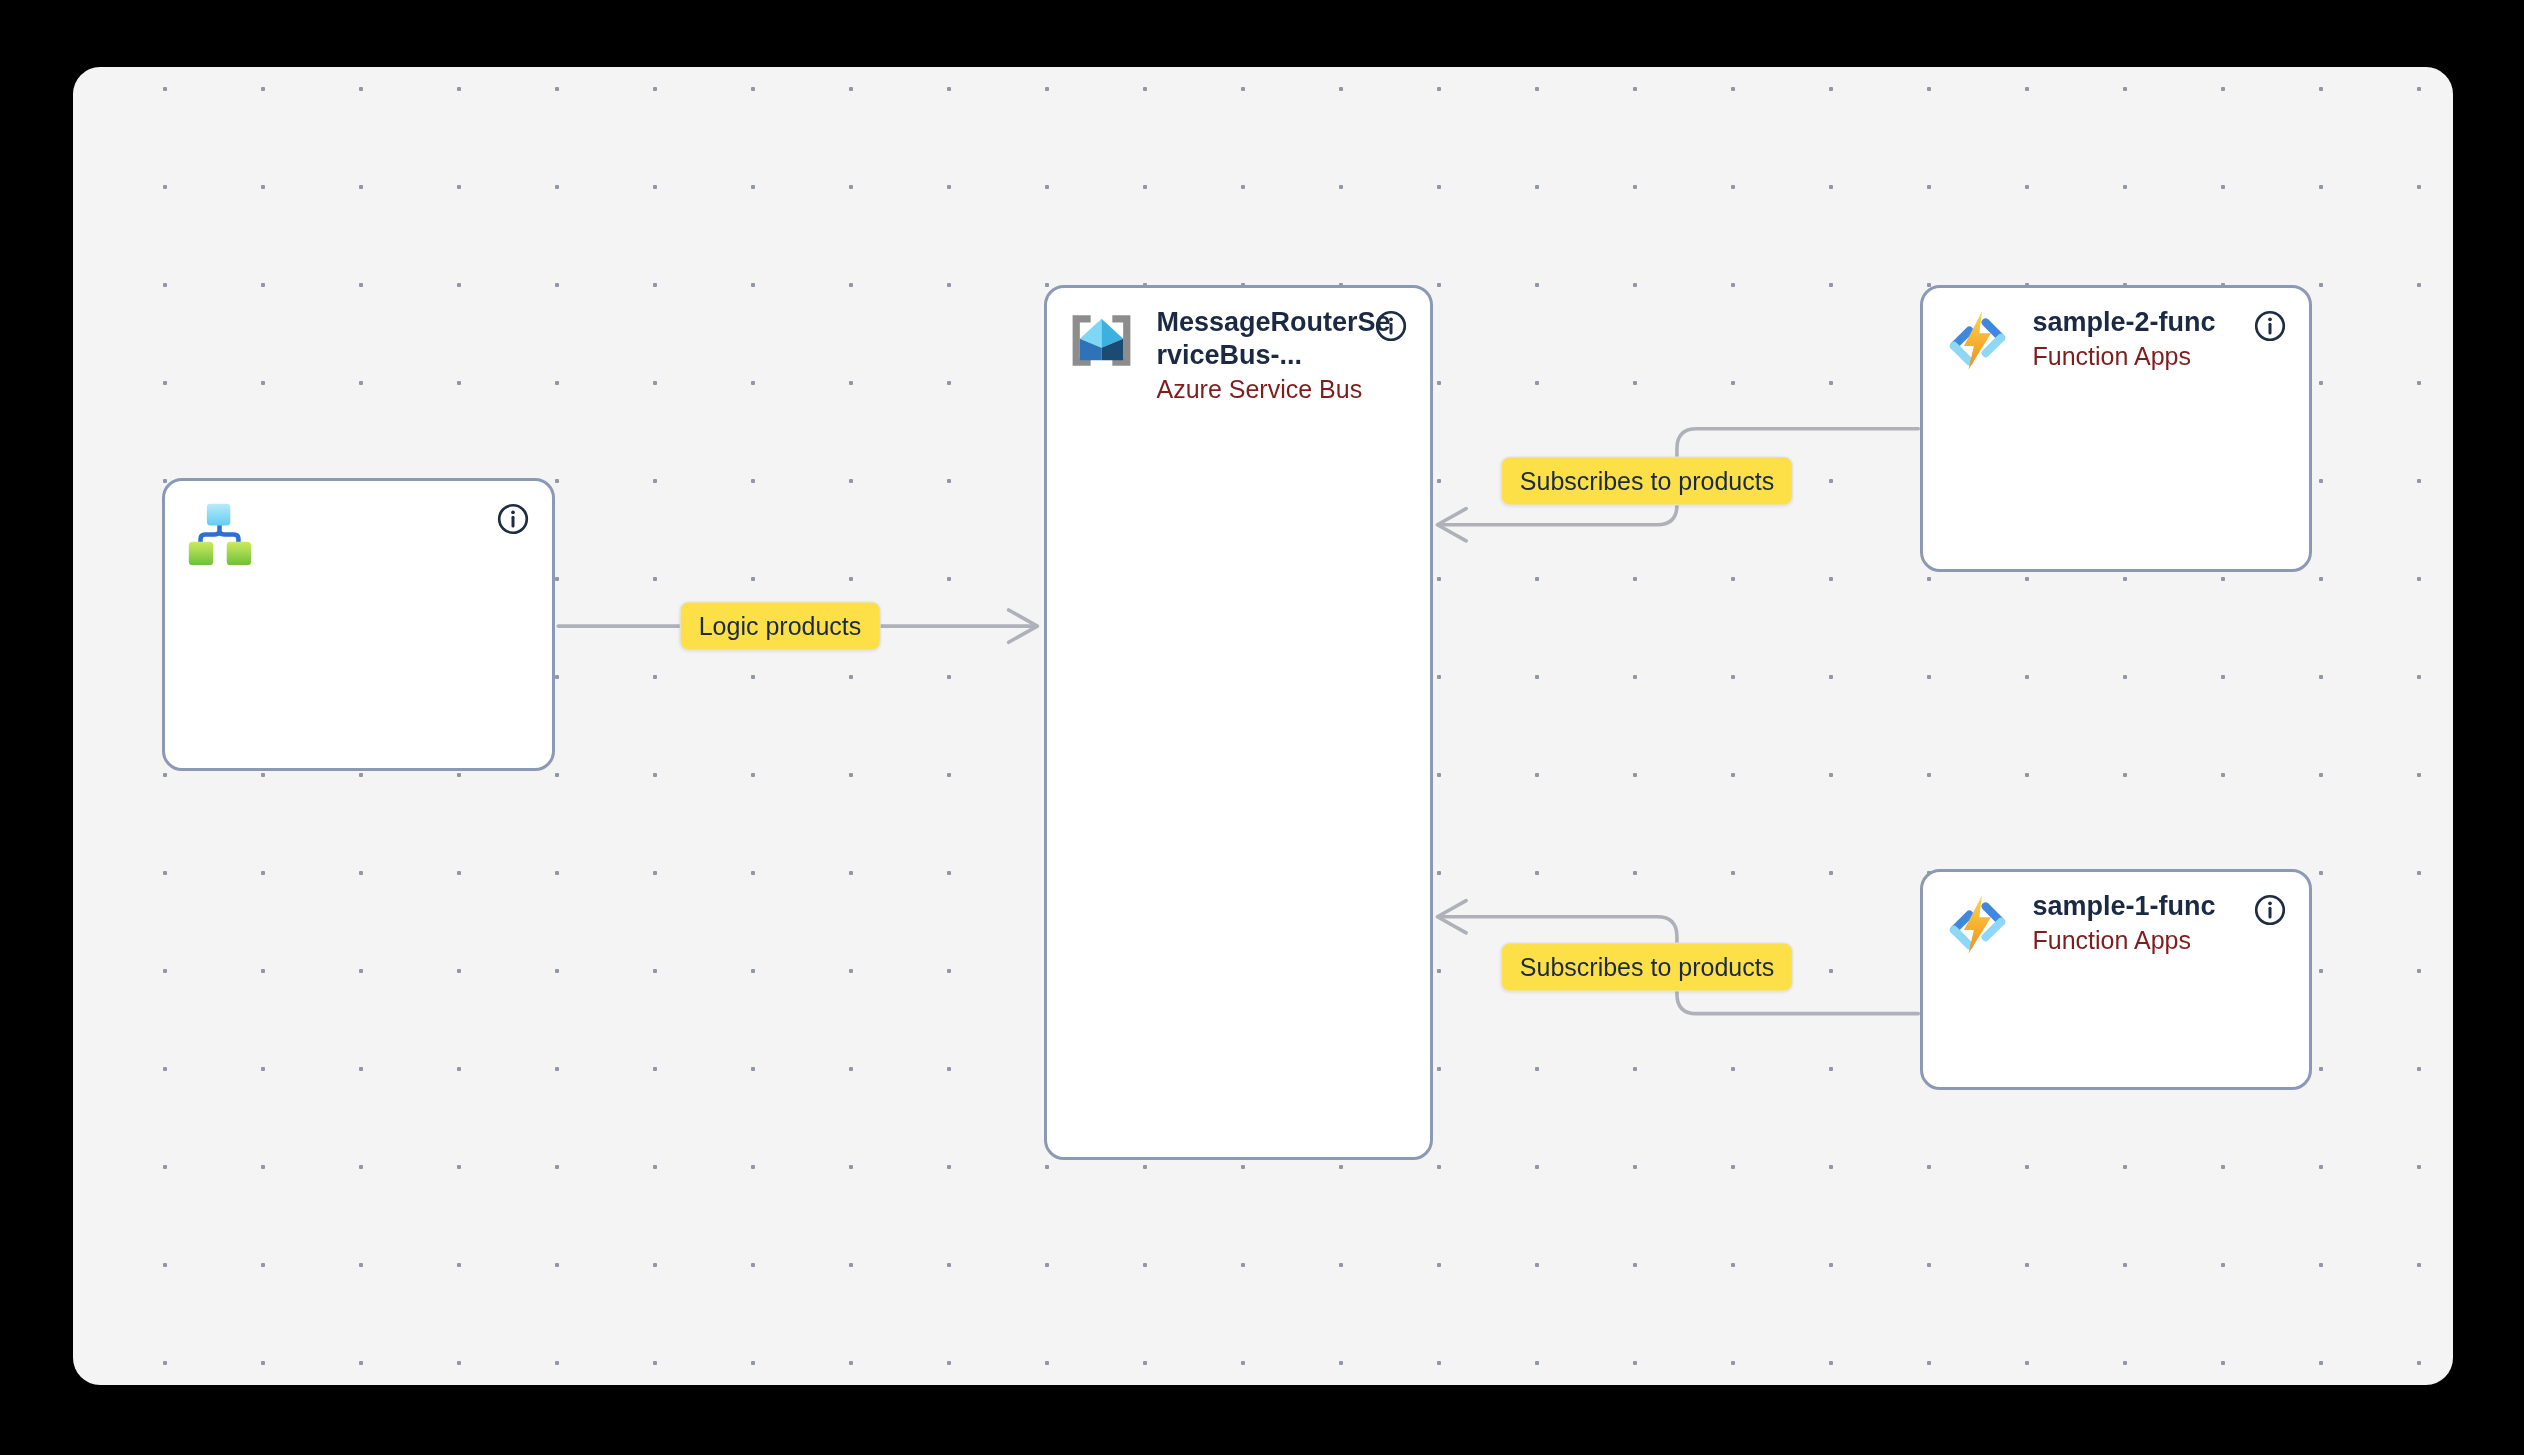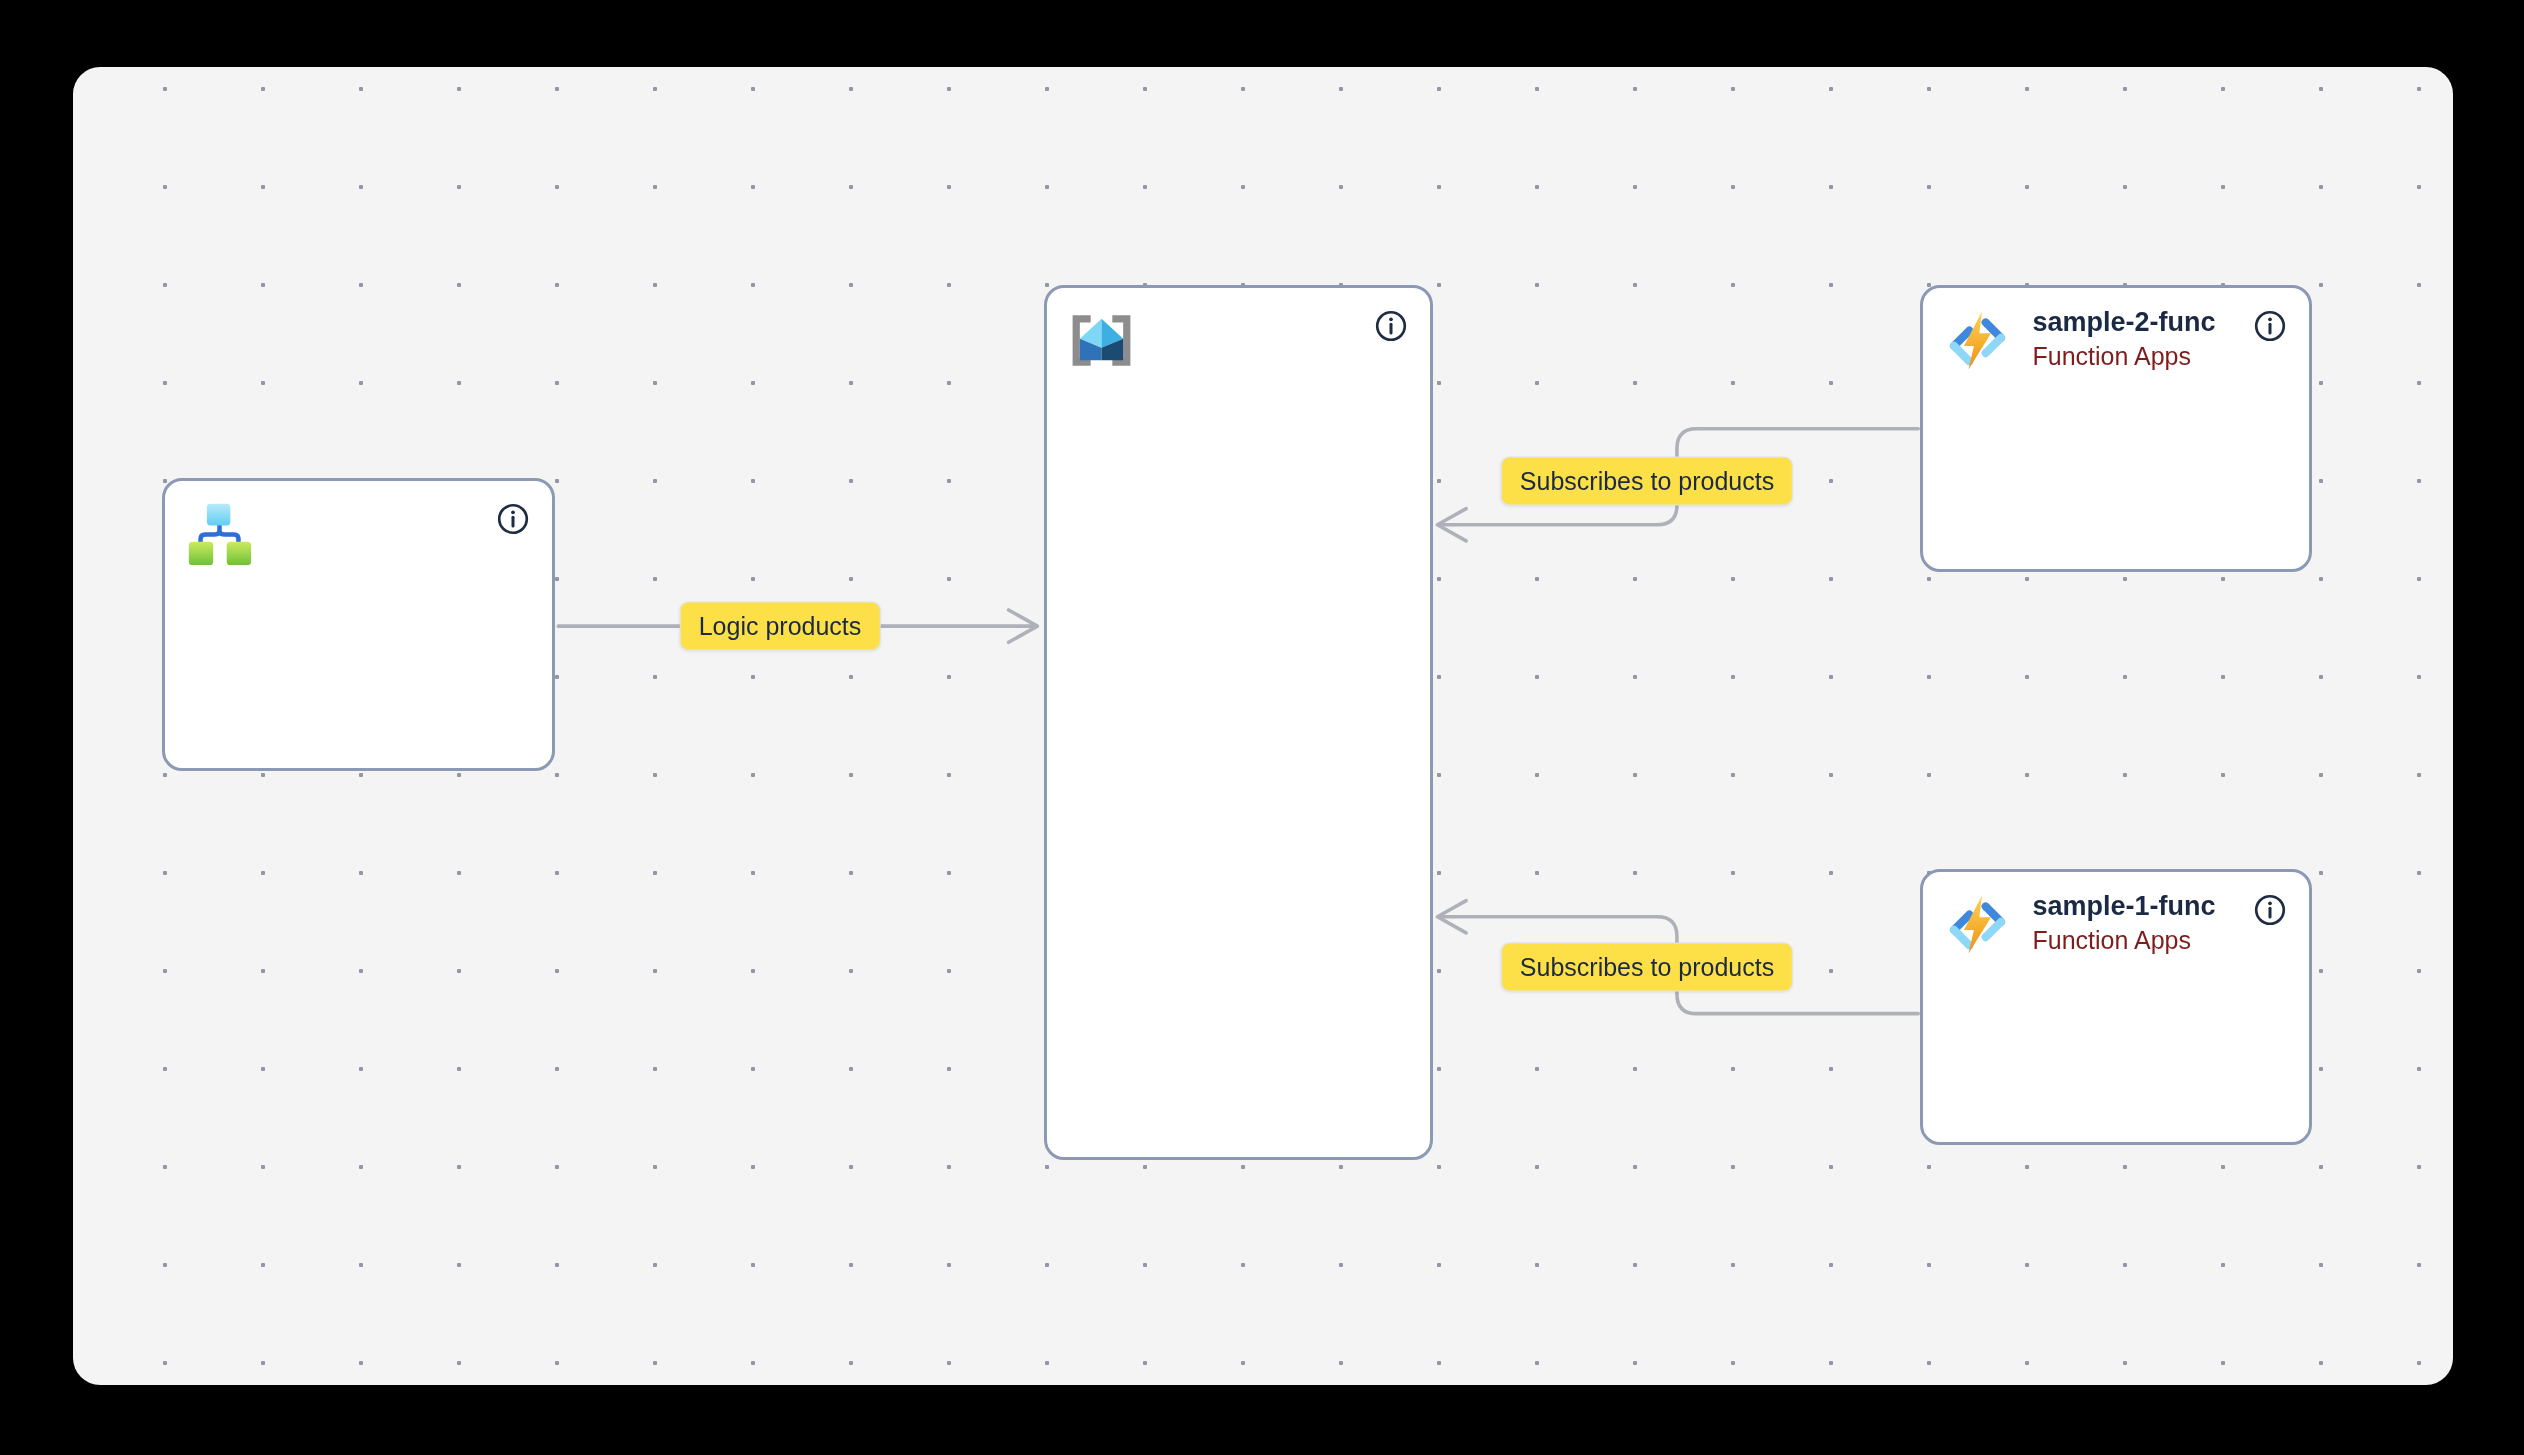--- a/index.html
+++ b/index.html
@@ -130,20 +130,27 @@
 <div class="node" style="left:1044px;top:285px;width:389px;height:875px;">
   <div class="node-header">
     <svg class="node-icon" viewBox="0 0 72 72">
       <path d="M 24 12 L 8 12 L 8 60 L 24 60" fill="none" stroke="#8d8d8d" stroke-width="8"></path>
       <path d="M 48 12 L 64 12 L 64 60 L 48 60" fill="none" stroke="#8d8d8d" stroke-width="8"></path>
       <polygon points="12,34 36,12 36,44" fill="#7ed7f5"></polygon>
       <polygon points="36,12 60,34 36,44" fill="#3cb0e0"></polygon>
       <polygon points="12,34 36,44 36,58 12,58" fill="#2e73b8"></polygon>
       <polygon points="36,44 60,34 60,58 36,58" fill="#1b4a73"></polygon>
     </svg>
+    <div class="node-text">
+      <div class="node-title">
+        <span class="tline">MessageRouterSe</span>
+        <span class="tline">rviceBus-...</span>
+      </div>
+      <div class="node-tech">Azure Service Bus</div>
+    </div>
   </div>
   <svg class="info-btn" viewBox="0 0 36 36">
     <circle cx="18" cy="18" r="15.5" fill="none" stroke="#1e2d42" stroke-width="3"></circle>
     <line x1="18" y1="16" x2="18" y2="26" stroke="#1e2d42" stroke-width="3.4" stroke-linecap="round"></line>
     <circle cx="18" cy="10.5" r="2.1" fill="#1e2d42"></circle>
   </svg>
 </div>
 
 <div class="node" style="left:1920px;top:285px;width:392px;height:287px;">
   <div class="node-header">
@@ -165,21 +172,21 @@
       <div class="node-tech">Function Apps</div>
     </div>
   </div>
   <svg class="info-btn" viewBox="0 0 36 36">
     <circle cx="18" cy="18" r="15.5" fill="none" stroke="#1e2d42" stroke-width="3"></circle>
     <line x1="18" y1="16" x2="18" y2="26" stroke="#1e2d42" stroke-width="3.4" stroke-linecap="round"></line>
     <circle cx="18" cy="10.5" r="2.1" fill="#1e2d42"></circle>
   </svg>
 </div>
 
-<div class="node" style="left:1920px;top:869px;width:392px;height:276px;">
+<div class="node" style="left:1920px;top:869px;width:392px;height:221px;">
   <div class="node-header">
     <svg class="node-icon" viewBox="0 0 72 72">
       <defs>
         <linearGradient id="fa2" x1="0" y1="0" x2="0" y2="1">
           <stop offset="0" stop-color="#fcd34f"></stop>
             <stop offset="1" stop-color="#f09018"></stop>
         </linearGradient>
       </defs>
       <line x1="27" y1="25" x2="10" y2="42" stroke="#4088dd" stroke-width="9" stroke-linecap="round"></line>
       <line x1="10" y1="42" x2="27" y2="59" stroke="#8ed7f7" stroke-width="9" stroke-linecap="round"></line>

